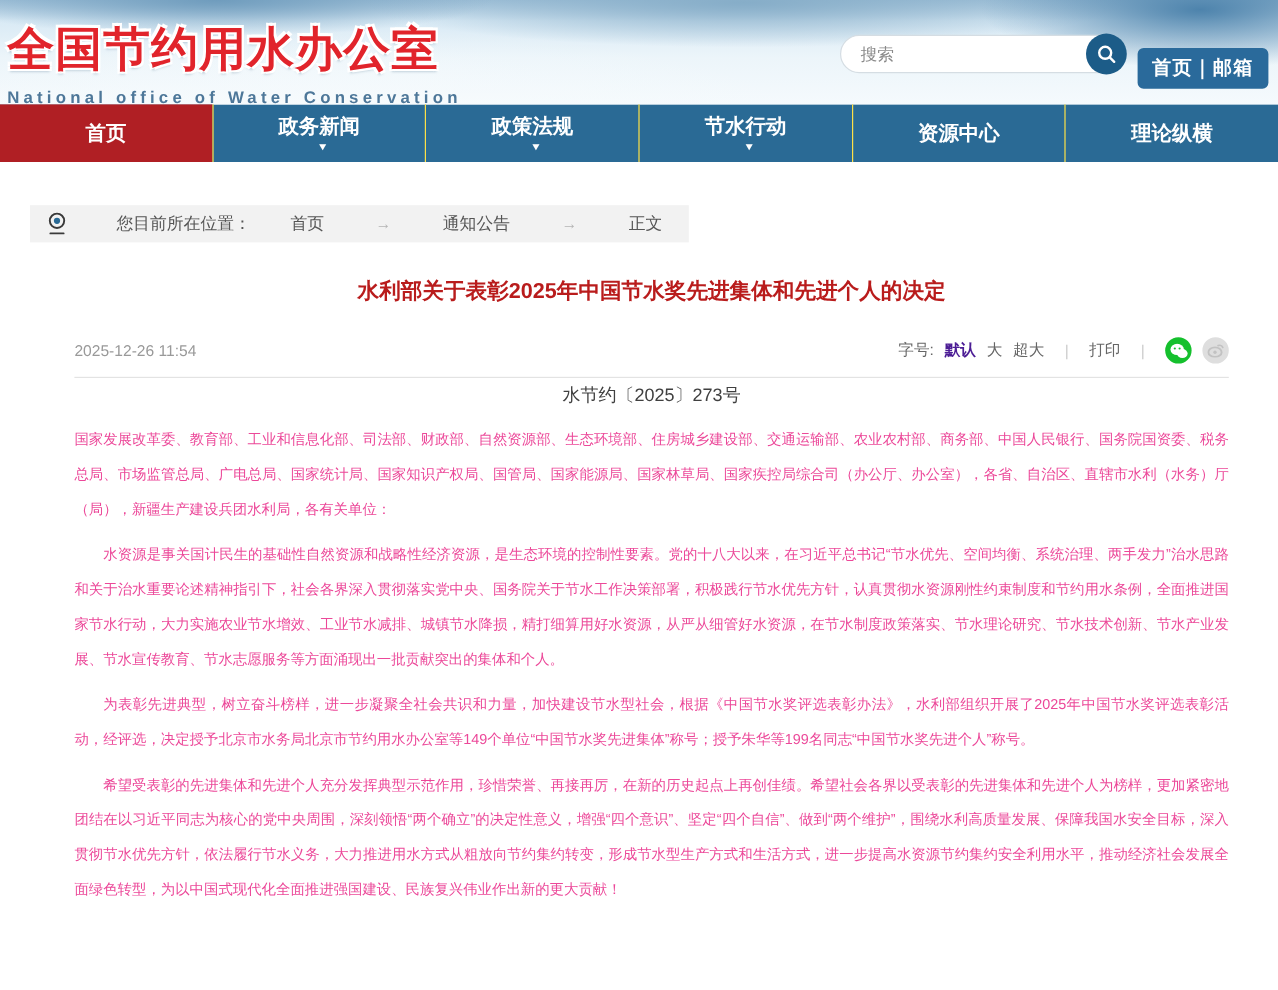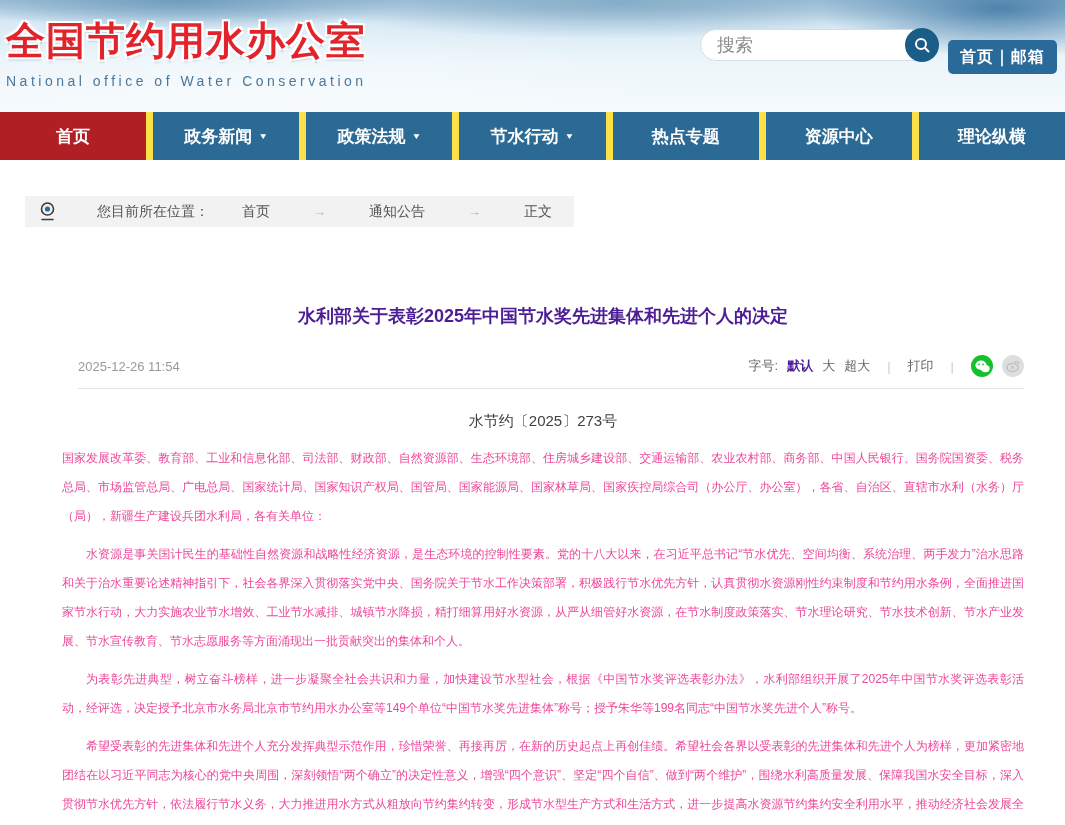--- a/index.html
+++ b/index.html
@@ -1,71 +1,71 @@
 <!DOCTYPE html>
 <html><head>
 <meta charset="utf-8">
 <style>
   * { margin:0; padding:0; box-sizing:border-box; }
   html,body { width:1065px; height:825px; overflow:hidden; background:#fff;
     font-family:"Liberation Sans","DejaVu Sans",sans-serif; }
 
   
-  .banner { position:relative; width:1065px; height:112px;
+  .banner { position:relative; width:1065px; height:87px;
     background:
       radial-gradient(ellipse 260px 70px at 1000px 8px, #4d83ac 0%, rgba(77,131,172,0) 70%),
       radial-gradient(ellipse 320px 42px at 180px 0px, #6f9cbd 0%, rgba(111,156,189,0) 72%),
       radial-gradient(ellipse 420px 50px at 620px 2px, #86adc8 0%, rgba(134,173,200,0) 75%),
       radial-gradient(ellipse 500px 120px at 300px 120px, #f7fbfd 0%, rgba(247,251,253,0) 80%),
       linear-gradient(180deg, #a3c3da 0%, #d9eaf5 20%, #ecf5fa 55%, #f5fafd 100%);
   }
   .logo { position:absolute; left:6px; top:14px; }
   .logo-title { font-size:39px; font-weight:bold; color:#e1242b; letter-spacing:1px;
     text-shadow:-2px -2px 0 #fff, 2px -2px 0 #fff, -2px 2px 0 #fff, 2px 2px 0 #fff, 0 3px 2px rgba(120,150,170,.4); }
-  .logo-sub { margin-top:5px; font-size:14px; font-weight:normal; color:#4d7799; letter-spacing:3.5px;text-align:right; }
+  .logo-sub { margin-top:5px; font-size:14px; font-weight:bold; color:#4d7799; letter-spacing:3.5px;text-align:right; }
   .search-wrap { position:absolute; left:700px; top:29px; width:237px; height:32px; }
   .search-input { width:100%; height:32px; border:1px solid #d5dde3; border-radius:16px;
-    background:#fff; padding:0 44px 0 16px; font-size:18px; color:#333; outline:none; }
+    background:#fff; padding:0 44px 0 16px; font-size:14px; color:#333; outline:none; }
   .search-input::placeholder { color:#8a8a8a; }
   .search-btn { position:absolute; right:-2px; top:-1px; width:34px; height:34px; border-radius:50%;
     background:#1c5c88; border:none; display:flex; align-items:center; justify-content:center; cursor:pointer; }
   .quick-links { position:absolute; left:948px; top:40px; height:34px; padding:0 12px;
     background:#2a6a9b; border-radius:5px; color:#fff; font-size:16px; font-weight:bold;
     display:flex; align-items:center; letter-spacing:1px; cursor:pointer; }
 
   
   .nav { display:flex; width:1065px; height:48px; background:#2a6a95; }
   .nav-item { flex:1; display:flex; align-items:center; justify-content:center;
     color:#fff; font-size:17px; font-weight:bold; cursor:pointer; position:relative; }
-  .nav-item + .nav-item { border-left:7px solid #fde047; }
+  .nav-item + .nav-item { border-left:1px solid #fde047;flex-direction:column; }
   .nav-item.active { background:#b01f24; }
   .caret { font-size:10px; margin-left:6px; transform:scaleY(.85); }
 
   
   .crumb-bar { margin:36px 0 0 25px; display:inline-flex; align-items:center; height:31px;
     background:#f2f2f2; padding:0 22px 0 14px; font-size:14px; color:#555;gap:33px; }
   .crumb-bar .pin { margin-right:8px; display:flex; }
   .crumb-link { color:#555; cursor:pointer; }
   .crumb-sep { color:#b5b5b5; margin:0 10px; font-size:13px; }
 
   
   .article { width:962px; margin:0 auto 0 62px; }
-  .art-title { margin-top:77px; text-align:center; font-size:18px; font-weight:bold; color:#4c1d95; }
+  .art-title { margin-top:28px; text-align:center; font-size:18px; font-weight:bold; color:#b91c1c; }
   .meta { margin-top:27px; display:flex; justify-content:space-between; align-items:center;
-    padding-bottom:11px; border-bottom:1px solid #e3e3e3; font-size:13px; color:#999;margin-left:16px; }
+    padding-bottom:11px; border-bottom:1px solid #e3e3e3; font-size:13px; color:#999; }
   .meta-right { display:flex; align-items:center; gap:9px; color:#666; }
   .fs-default { color:#4c1d95; font-weight:bold; cursor:pointer; }
   .fs-opt { color:#666; cursor:pointer; }
   .meta-div { color:#ccc; margin:0 8px; }
   .print { cursor:pointer;text-align:center; }
   .share-icon { width:22px; height:22px; border-radius:50%; display:flex; align-items:center;
     justify-content:center; cursor:pointer; }
   .wechat { background:#15c02d; }
   .weibo { background:#dedede; }
-  .doc-number { margin-top:23px; text-align:center; font-size:15px; color:#404040; }
+  .doc-number { margin-top:5px; text-align:center; font-size:15px; color:#404040; }
   .body-text { margin-top:13px; }
   .body-text p { font-size:12px; color:#ec4899; line-height:29px; text-align:justify; margin-top:9px; }
   .body-text p.indent { text-indent:2em; }
 </style>
 </head>
 <body>
 
 
 
 <div class="banner">
@@ -95,23 +95,20 @@
     <span>政务新闻</span>
     <span class="caret">▼</span>
   </div>
   <div class="nav-item">
     <span>政策法规</span>
     <span class="caret">▼</span>
   </div>
   <div class="nav-item">
     <span>节水行动</span>
     <span class="caret">▼</span>
-  </div>
-  <div class="nav-item">
-    <span>热点专题</span>
   </div>
   <div class="nav-item">
     <span>资源中心</span>
   </div>
   <div class="nav-item">
     <span>理论纵横</span>
   </div>
 </div>
 
 <div class="crumb-bar">

